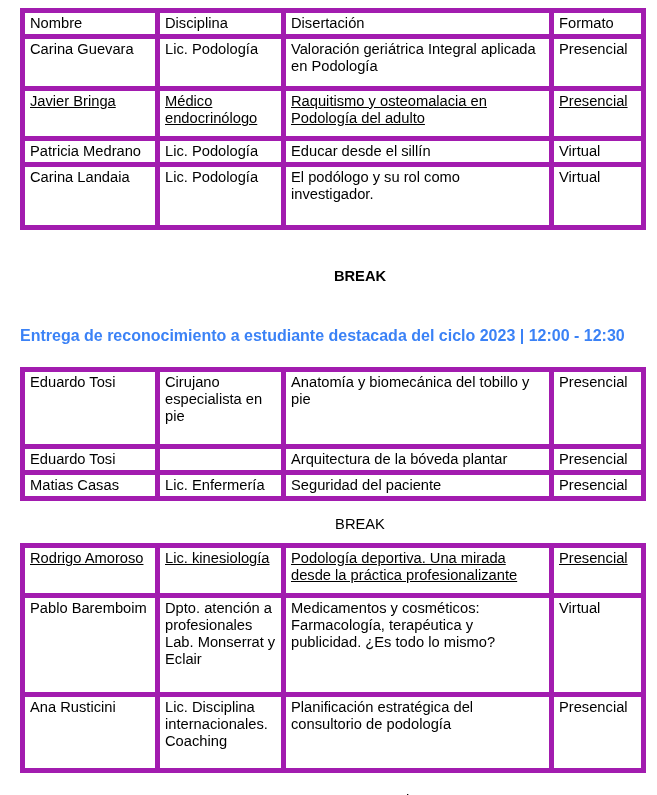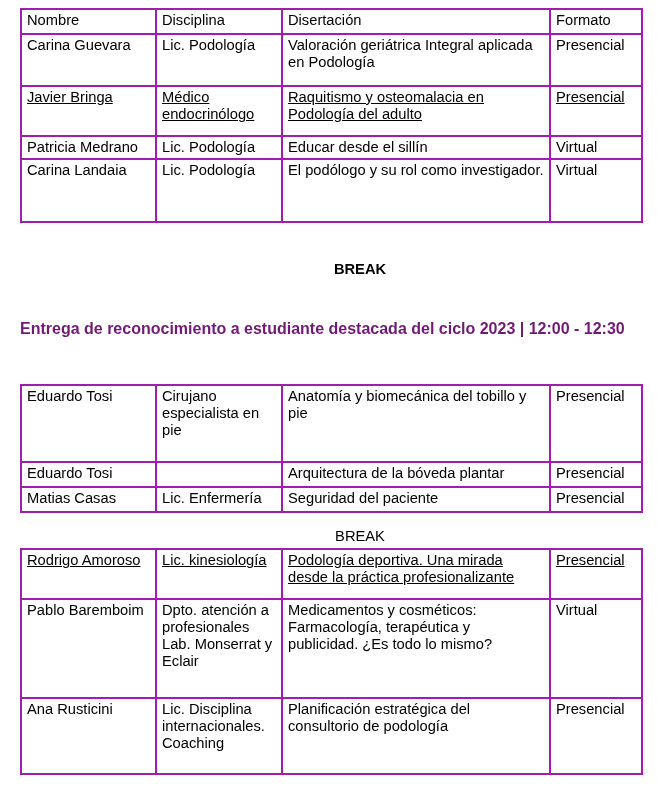--- a/index.html
+++ b/index.html
@@ -14,61 +14,61 @@
     font-size: 14.7px;
     color: #000000;
     overflow: hidden;
   }
   table.sched {
     border-collapse: collapse;
     table-layout: fixed;
     margin-left: 20px;
   }
   table.sched td, table.sched th {
-    border: 2px solid #a21caf;
+    border: 5px solid #a21caf;
     vertical-align: top;
     text-align: left;
     padding: 2px 5px;
     line-height: 17px;
     font-weight: normal;
     overflow: hidden;
   }
   col.c1 { width: 135px; }
   col.c2 { width: 126px; }
   col.c3 { width: 268px; }
   col.c4 { width: 92px; }
   tr.rh25 { height: 25px; }
   tr.rh52 { height: 52px; }
   tr.rh50 { height: 50px; text-decoration: underline; }
   tr.rh23 { height: 23px; }
   tr.rh51 { height: 63px; }
   tr.rh77 { height: 77px; }
   tr.rh99 { height: 99px; }
   tr.rh76 { height: 76px; }
   .t1 { margin-top: 8px; }
-  .t2 { margin-top: 45px; }
-  .t3 { margin-top: 3px; padding-left: 10px; }
+  .t2 { margin-top: 21px; }
+  .t3 { margin-top: 10px; padding-left: 10px; }
   .centered {
     width: 560px;
     margin-left: 80px;
     text-align: center;
     line-height: 17px;
   }
   .break-top {
     margin-top: 38px;
     font-weight: bold;
   }
   .award-heading {
     margin-top: 41px;
     margin-left: 20px;
     width: 621px;
     font-weight: bold;
     font-size: 16px;
     line-height: 20px;
-    color: #701a75;
+    color: #3b82f6;
   }
   .break-mid { margin-top: 15px; }
   .closing { margin-top: 19px; }
 </style>
 </head>
 <body>
 
 <table class="sched t1">
   <colgroup>
       <col class="c1">

